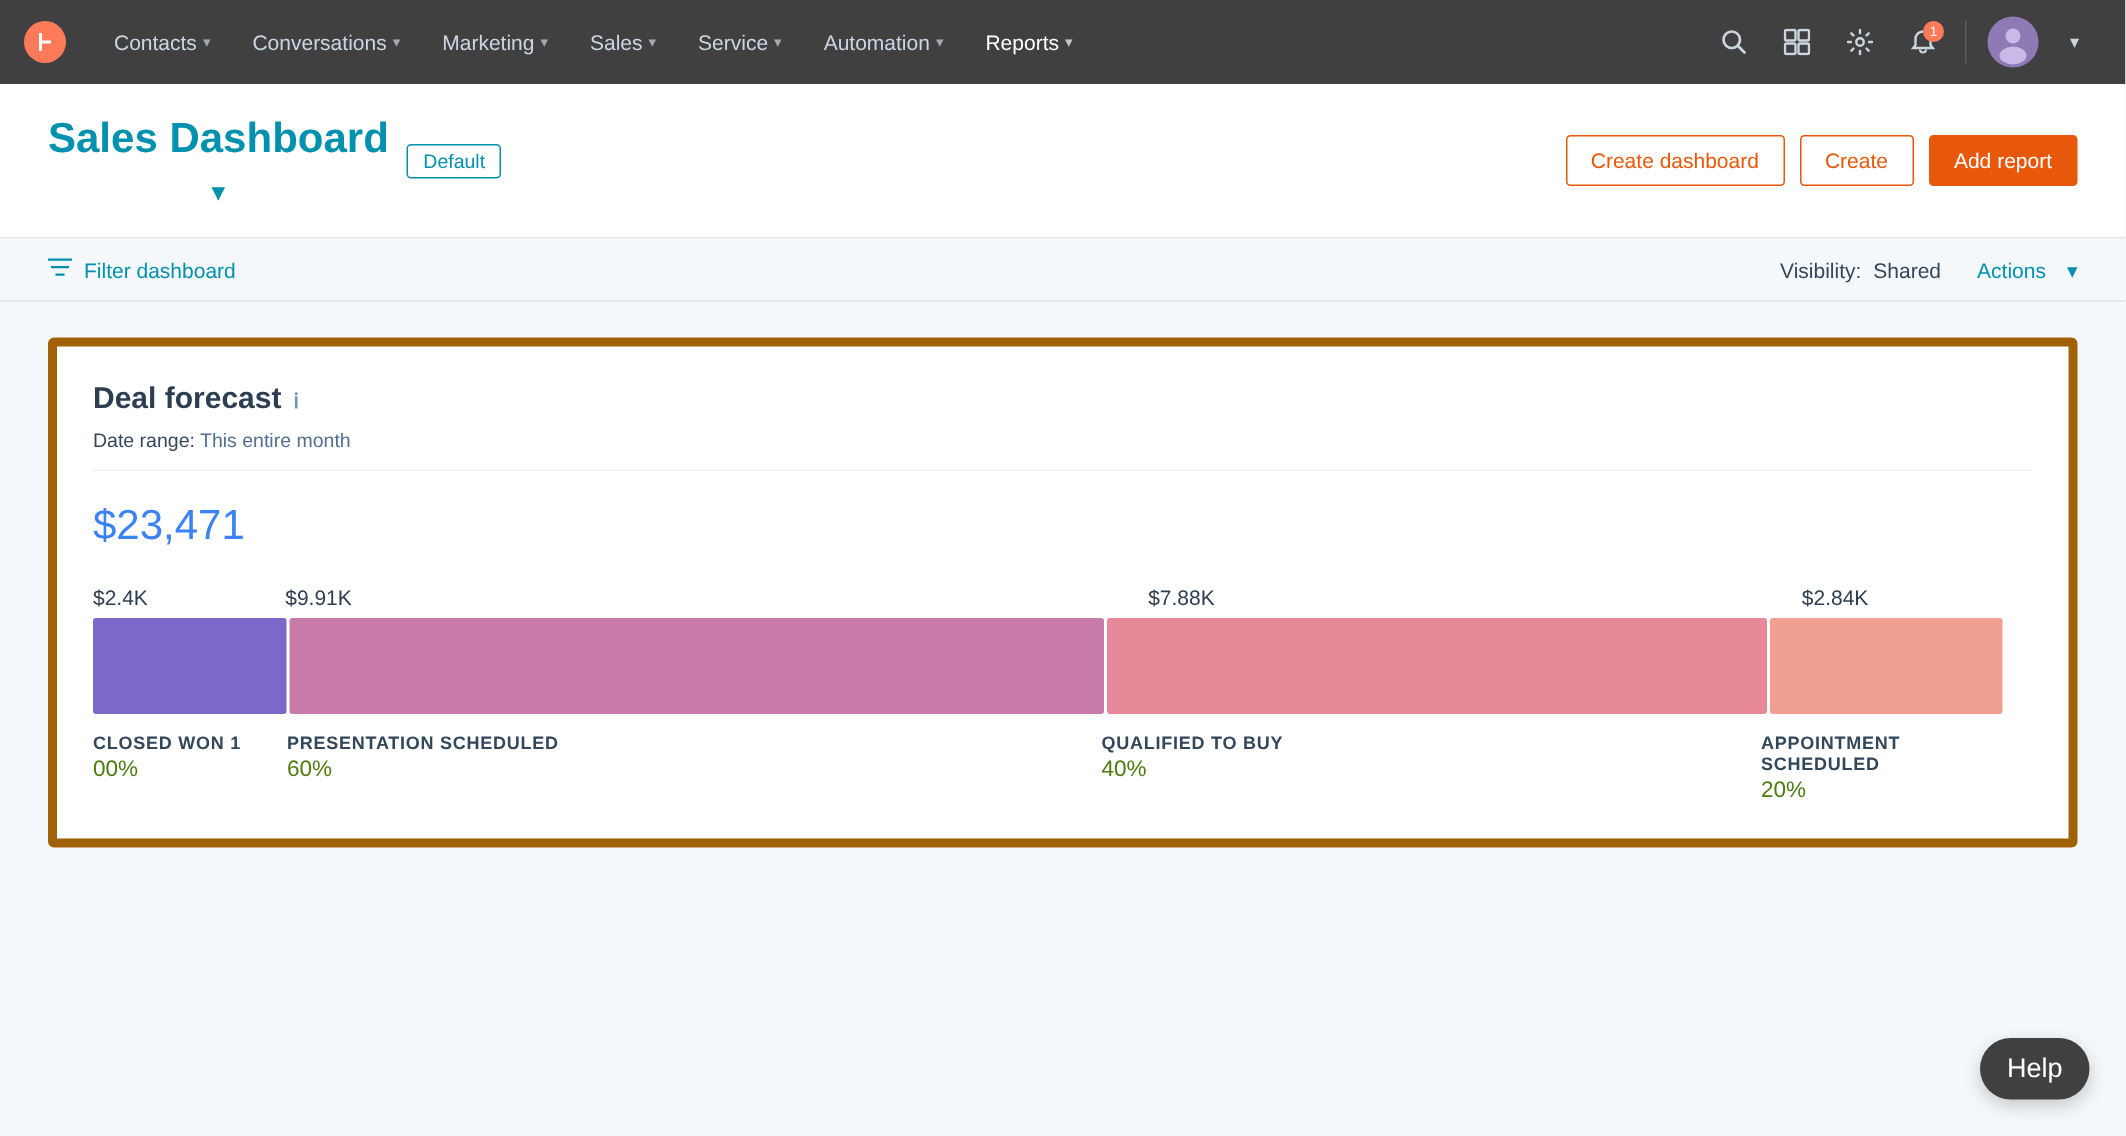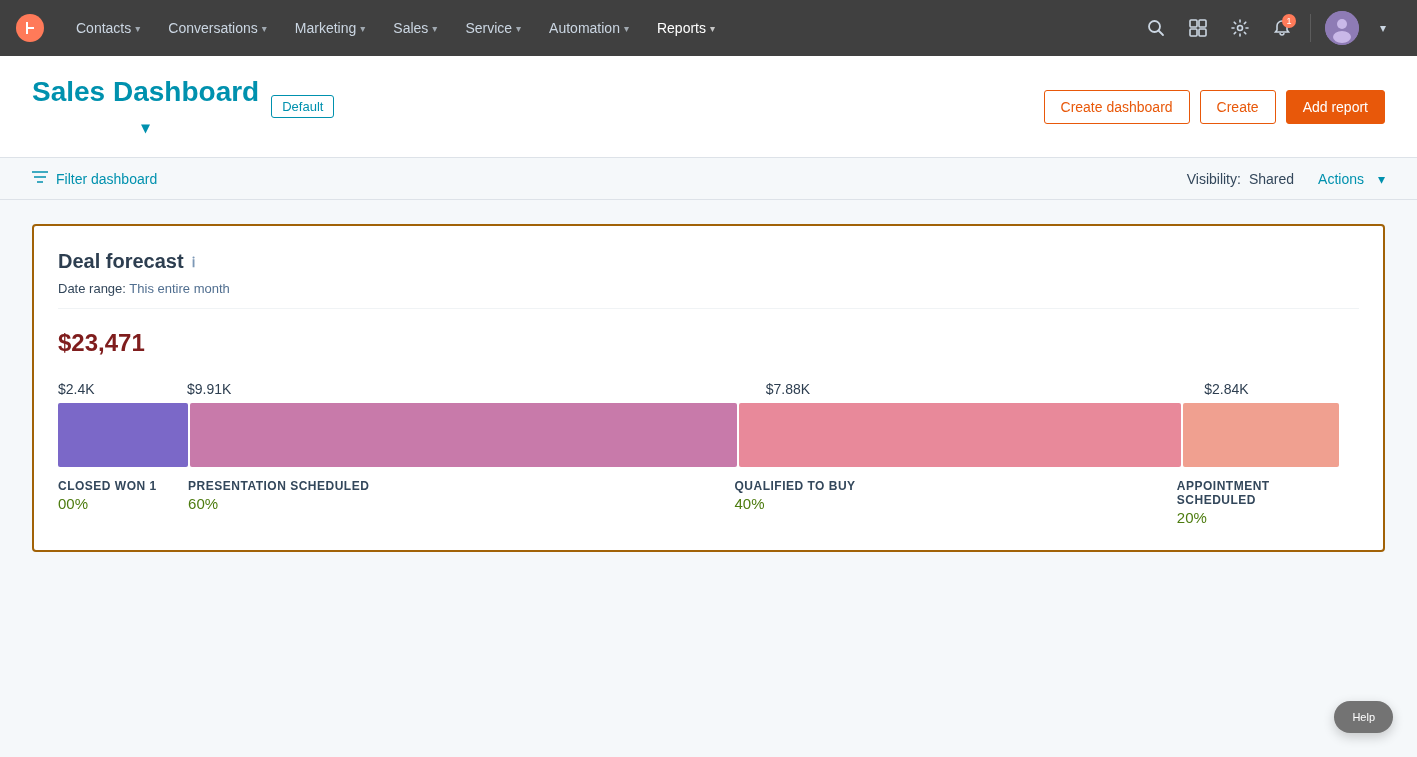--- a/index.html
+++ b/index.html
@@ -184,21 +184,21 @@
     }
 
     
     .main-content {
       padding: 24px 32px;
     }
 
     
     .card {
       background: #fff;
-      border: 2px solid #a16207;
+      border: 6px solid #a16207;
       border-radius: 4px;
       padding: 24px;
     }
     .card-title {
       font-size: 20px;
       font-weight: 600;
       color: #2d3e50;
       display: flex;
       align-items: center;
       gap: 8px;
@@ -211,23 +211,23 @@
     .date-range {
       font-size: 13px;
       color: #516f90;
       margin-top: 8px;
       padding-bottom: 12px;
       border-bottom: 1px solid #f0f3f5;
     }
     .date-range-label { color: #33475b; }
     .date-range-value { color: #516f90; }
     .total-value {
-      font-size: 24px;
-      font-weight: 700;
-      color: #7f1d1d;
+      font-size: 28px;
+      font-weight: 400;
+      color: #3b82f6;
       margin: 20px 0 24px;
     }
 
     
     .bar-chart-container {
       margin-top: 8px;
     }
     .bar-labels-row {
       display: flex;
       gap: 0;
@@ -270,25 +270,25 @@
       font-size: 15px;
       color: #4d7c0f;
       margin-top: 2px;
     }
 
     
     .help-btn {
       position: fixed;
       bottom: 24px;
       right: 24px;
-      background: #737373;
+      background: #404040;
       color: #fff;
       border-radius: 50px;
       padding: 10px 18px;
-      font-size: 11px;
+      font-size: 18px;
       font-weight: 500;
       cursor: pointer;
       display: flex;
       align-items: center;
       gap: 6px;
       box-shadow: 0 4px 12px rgba(0,0,0,0.2);
     }
   </style>
 </head>
 <body>

